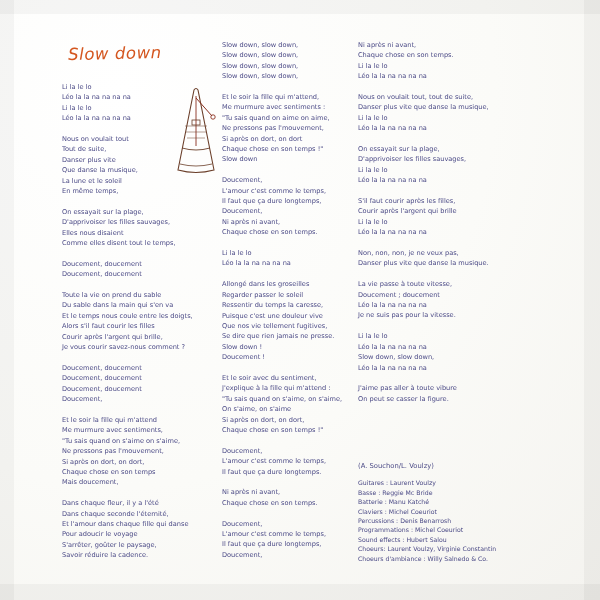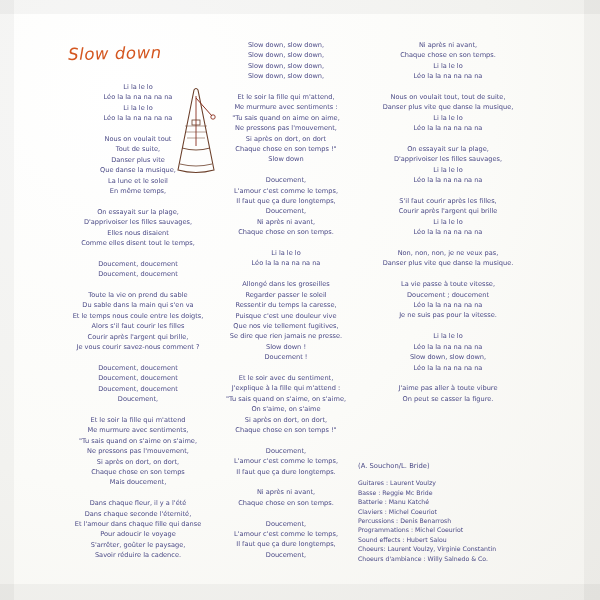--- a/index.html
+++ b/index.html
@@ -58,21 +58,20 @@
     white-space: nowrap;
   }
 
   .col {
     position: absolute;
     font-family: "DejaVu Sans", sans-serif;
     font-size: 6.6px;
     line-height: 10.4px;
     color: #5a4f8a;
     white-space: pre-wrap;
-    text-align: center;
   }
   .col.blue { color: #4b4a86; }
   .col.c1 { left: 62px;  top: 82px;  width: 152px; }
   .col.c2 { left: 222px; top: 40px;  width: 128px; }
   .col.c3 { left: 358px; top: 40px;  width: 180px; }
 
   .col .stanza { margin: 0 0 10.4px 0; }
   .col .line { display: block; }
 
   .credits {
@@ -128,21 +127,21 @@
         <path d="M19 52 L37 52" stroke="#6b3f2a" stroke-width="0.5"></path>
         <path d="M17 40 L39 40" stroke="#6b3f2a" stroke-width="0.5"></path>
       </svg>
     </div>
 
     <div class="col blue c1"><p class="stanza"><span class="line">Li la le lo</span><span class="line">Léo la la na na na na</span><span class="line">Li la le lo</span><span class="line">Léo la la na na na na</span></p><p class="stanza"><span class="line">Nous on voulait tout</span><span class="line">Tout de suite,</span><span class="line">Danser plus vite</span><span class="line">Que danse la musique,</span><span class="line">La lune et le soleil</span><span class="line">En même temps,</span></p><p class="stanza"><span class="line">On essayait sur la plage,</span><span class="line">D'apprivoiser les filles sauvages,</span><span class="line">Elles nous disaient</span><span class="line">Comme elles disent tout le temps,</span></p><p class="stanza"><span class="line">Doucement, doucement</span><span class="line">Doucement, doucement</span></p><p class="stanza"><span class="line">Toute la vie on prend du sable</span><span class="line">Du sable dans la main qui s'en va</span><span class="line">Et le temps nous coule entre les doigts,</span><span class="line">Alors s'il faut courir les filles</span><span class="line">Courir après l'argent qui brille,</span><span class="line">Je vous courir savez-nous comment ?</span></p><p class="stanza"><span class="line">Doucement, doucement</span><span class="line">Doucement, doucement</span><span class="line">Doucement, doucement</span><span class="line">Doucement,</span></p><p class="stanza"><span class="line">Et le soir la fille qui m'attend</span><span class="line">Me murmure avec sentiments,</span><span class="line">"Tu sais quand on s'aime on s'aime,</span><span class="line">Ne pressons pas l'mouvement,</span><span class="line">Si après on dort, on dort,</span><span class="line">Chaque chose en son temps</span><span class="line">Mais doucement,</span></p><p class="stanza"><span class="line">Dans chaque fleur, il y a l'été</span><span class="line">Dans chaque seconde l'éternité,</span><span class="line">Et l'amour dans chaque fille qui danse</span><span class="line">Pour adoucir le voyage</span><span class="line">S'arrêter, goûter le paysage,</span><span class="line">Savoir réduire la cadence.</span></p></div>
     <div class="col blue c2"><p class="stanza"><span class="line">Slow down, slow down,</span><span class="line">Slow down, slow down,</span><span class="line">Slow down, slow down,</span><span class="line">Slow down, slow down,</span></p><p class="stanza"><span class="line">Et le soir la fille qui m'attend,</span><span class="line">Me murmure avec sentiments :</span><span class="line">"Tu sais quand on aime on aime,</span><span class="line">Ne pressons pas l'mouvement,</span><span class="line">Si après on dort, on dort</span><span class="line">Chaque chose en son temps !"</span><span class="line">Slow down</span></p><p class="stanza"><span class="line">Doucement,</span><span class="line">L'amour c'est comme le temps,</span><span class="line">Il faut que ça dure longtemps,</span><span class="line">Doucement,</span><span class="line">Ni après ni avant,</span><span class="line">Chaque chose en son temps.</span></p><p class="stanza"><span class="line">Li la le lo</span><span class="line">Léo la la na na na na</span></p><p class="stanza"><span class="line">Allongé dans les groseilles</span><span class="line">Regarder passer le soleil</span><span class="line">Ressentir du temps la caresse,</span><span class="line">Puisque c'est une douleur vive</span><span class="line">Que nos vie tellement fugitives,</span><span class="line">Se dire que rien jamais ne presse.</span><span class="line">Slow down !</span><span class="line">Doucement !</span></p><p class="stanza"><span class="line">Et le soir avec du sentiment,</span><span class="line">J'explique à la fille qui m'attend :</span><span class="line">"Tu sais quand on s'aime, on s'aime,</span><span class="line">On s'aime, on s'aime</span><span class="line">Si après on dort, on dort,</span><span class="line">Chaque chose en son temps !"</span></p><p class="stanza"><span class="line">Doucement,</span><span class="line">L'amour c'est comme le temps,</span><span class="line">Il faut que ça dure longtemps.</span></p><p class="stanza"><span class="line">Ni après ni avant,</span><span class="line">Chaque chose en son temps.</span></p><p class="stanza"><span class="line">Doucement,</span><span class="line">L'amour c'est comme le temps,</span><span class="line">Il faut que ça dure longtemps,</span><span class="line">Doucement,</span></p></div>
     <div class="col blue c3"><p class="stanza"><span class="line">Ni après ni avant,</span><span class="line">Chaque chose en son temps.</span><span class="line">Li la le lo</span><span class="line">Léo la la na na na na</span></p><p class="stanza"><span class="line">Nous on voulait tout, tout de suite,</span><span class="line">Danser plus vite que danse la musique,</span><span class="line">Li la le lo</span><span class="line">Léo la la na na na na</span></p><p class="stanza"><span class="line">On essayait sur la plage,</span><span class="line">D'apprivoiser les filles sauvages,</span><span class="line">Li la le lo</span><span class="line">Léo la la na na na na</span></p><p class="stanza"><span class="line">S'il faut courir après les filles,</span><span class="line">Courir après l'argent qui brille</span><span class="line">Li la le lo</span><span class="line">Léo la la na na na na</span></p><p class="stanza"><span class="line">Non, non, non, je ne veux pas,</span><span class="line">Danser plus vite que danse la musique.</span></p><p class="stanza"><span class="line">La vie passe à toute vitesse,</span><span class="line">Doucement ; doucement</span><span class="line">Léo la la na na na na</span><span class="line">Je ne suis pas pour la vitesse.</span></p><p class="stanza"><span class="line">Li la le lo</span><span class="line">Léo la la na na na na</span><span class="line">Slow down, slow down,</span><span class="line">Léo la la na na na na</span></p><p class="stanza"><span class="line">J'aime pas aller à toute vibure</span><span class="line">On peut se casser la figure.</span></p></div>
 
     <div class="credits">
-      <span class="head">(A. Souchon/L. Bride)</span>
+      <span class="head">(A. Souchon/L. Voulzy)</span>
       <div>
           <span class="crow">Guitares : Laurent Voulzy</span>
           <span class="crow">Basse : Reggie Mc Bride</span>
           <span class="crow">Batterie : Manu Katché</span>
           <span class="crow">Claviers : Michel Coeuriot</span>
           <span class="crow">Percussions : Denis Benarrosh</span>
           <span class="crow">Programmations : Michel Coeuriot</span>
           <span class="crow">Sound effects : Hubert Salou</span>
           <span class="crow">Choeurs: Laurent Voulzy, Virginie Constantin</span>
           <span class="crow">Choeurs d'ambiance : Willy Salnedo &amp; Co.</span>

